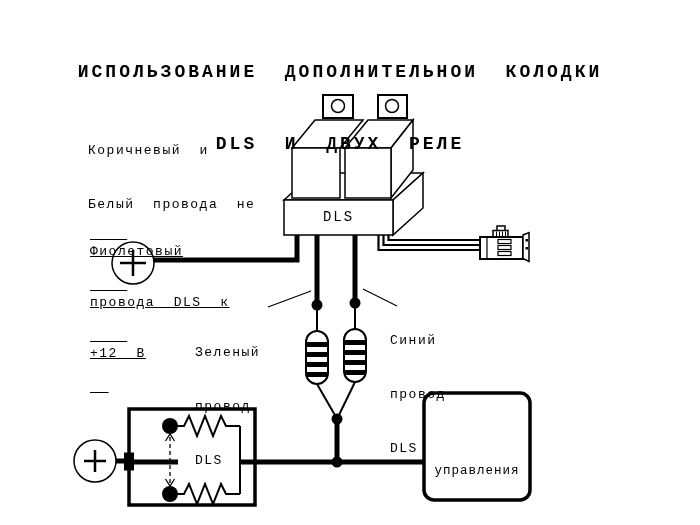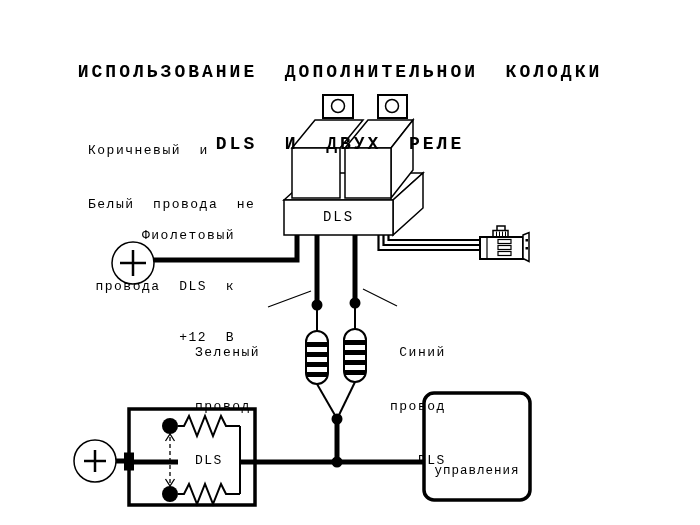--- a/index.html
+++ b/index.html
@@ -4,24 +4,24 @@
 <style>
   html,body{margin:0;padding:0;background:#fff;}
   #page{position:relative;width:700px;height:525px;background:#fff;overflow:hidden;
         font-family:"Liberation Mono",monospace;color:#000;}
   #diagram-svg{position:absolute;left:0;top:0;}
   .txt{position:absolute;white-space:pre;}
   #title{left:-10px;top:12px;width:700px;text-align:center;font-weight:bold;
          font-size:18px;line-height:24px;letter-spacing:3px;}
   .lbl{font-size:13px;line-height:18px;letter-spacing:1.5px;}
   #lbl-unused{left:88px;top:106px;}
-  #lbl-violet{left:90px;top:193px;width:145px;text-align:right;line-height:17px;}
+  #lbl-violet{left:90px;top:209px;width:145px;text-align:left;line-height:17px;text-decoration:underline;}
   #lbl-connector{left:497px;top:196px;line-height:17px;}
   #lbl-green{left:195px;top:308px;}
-  #lbl-blue{left:390px;top:308px;text-align:right;}
+  #lbl-blue{left:390px;top:296px;}
   #lbl-dls{left:284px;top:209px;width:109px;text-align:center;font-size:14px;letter-spacing:2px;}
   #lbl-module{left:424px;top:431px;width:106px;text-align:center;
               font-size:12.5px;letter-spacing:1px;line-height:16px;}
   .line{display:block;}
 </style>
 </head>
 <body>
 
 <div id="page">
 

